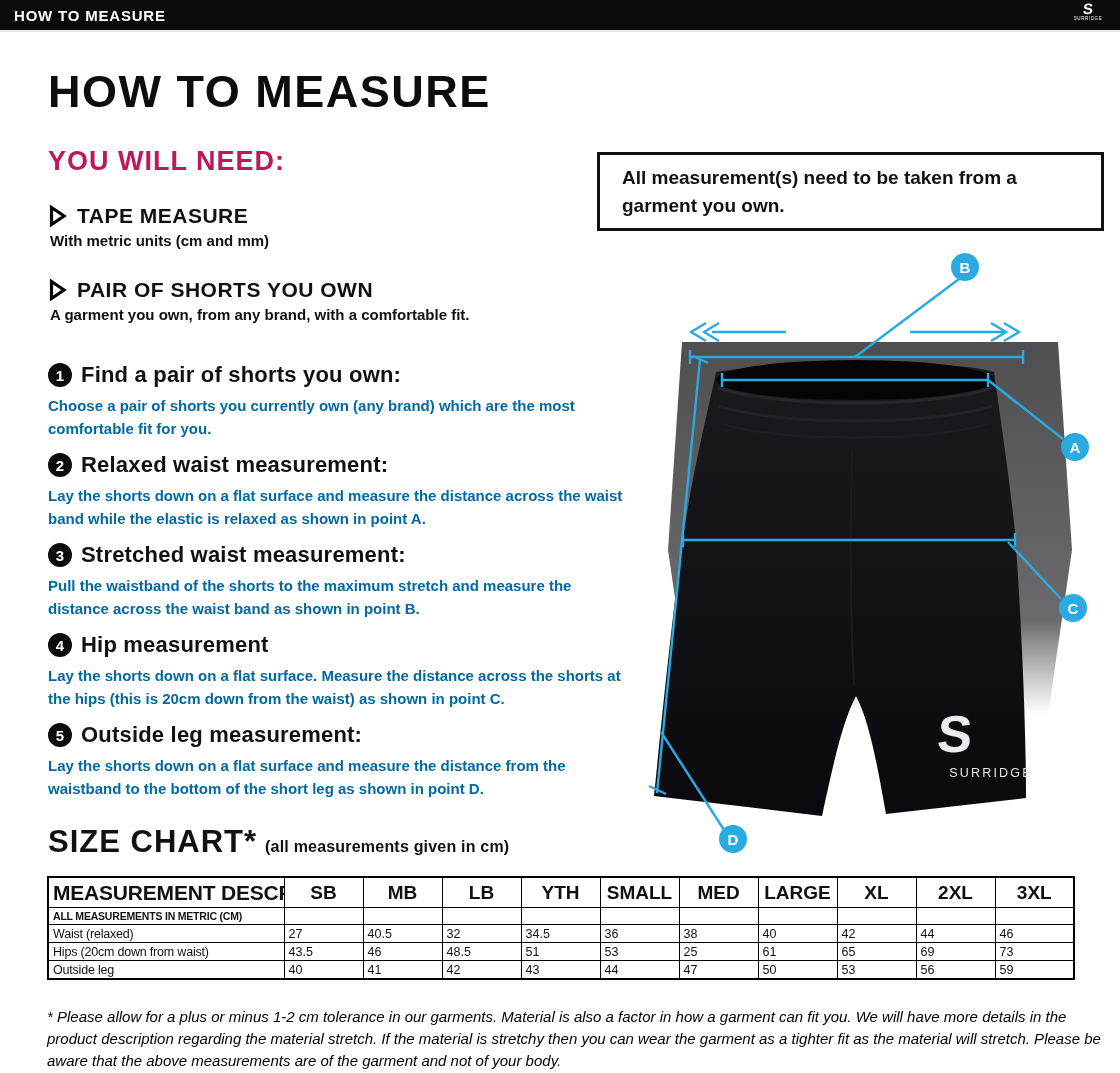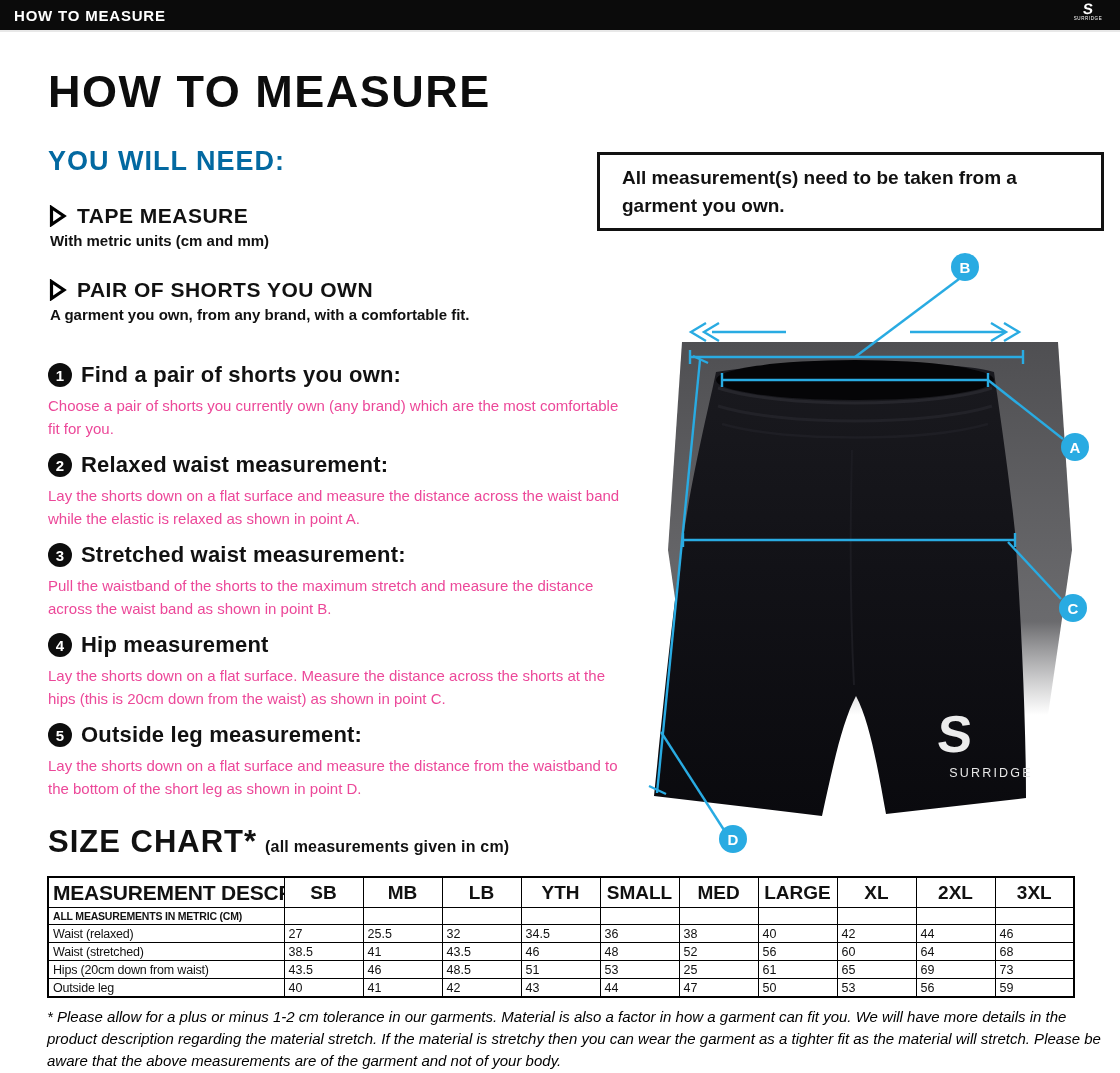--- a/index.html
+++ b/index.html
@@ -7,33 +7,33 @@
         font-family:"Liberation Sans",sans-serif;color:#111;}
   
   .topbar{position:absolute;left:0;top:0;width:1120px;height:30px;background:#0b0b0b;
           border-bottom:2px solid #e8e8e8;display:flex;align-items:center;}
   .topbar-title{color:#fff;font-size:15px;font-weight:bold;letter-spacing:.8px;margin-left:14px;}
   .topbar-logo{position:absolute;right:12px;top:1px;width:40px;text-align:center;color:#fff;line-height:1;}
   .topbar-logo .s{font-size:15px;font-weight:bold;display:block;transform:skewX(-6deg);}
   .topbar-logo .b{font-size:4.5px;letter-spacing:.6px;display:block;margin-top:1px;}
   
   .h1{position:absolute;left:48px;top:66px;font-size:45px;font-weight:bold;letter-spacing:1.5px;color:#0d0d0d;}
-  .h2{position:absolute;left:48px;top:146px;font-size:27px;font-weight:bold;letter-spacing:1px;color:#0369a1;}
+  .h2{position:absolute;left:48px;top:146px;font-size:27px;font-weight:bold;letter-spacing:1px;color:#be185d;}
   
   .need-item{position:absolute;left:48px;width:600px;}
   .need-item .trow{display:flex;align-items:center;gap:10px;}
   .need-item .ttl{font-size:21px;font-weight:bold;letter-spacing:.5px;}
   .need-item .desc{font-size:15px;font-weight:bold;margin-top:4px;margin-left:2px;}
   
   .step{position:absolute;left:48px;width:585px;}
   .step-head{display:flex;align-items:center;gap:9px;}
   .step-num{width:24px;height:24px;border-radius:50%;background:#0d0d0d;color:#fff;font-size:15px;
             font-weight:bold;display:inline-flex;align-items:center;justify-content:center;flex:0 0 24px;}
   .step-title{font-size:22px;font-weight:bold;letter-spacing:.2px;}
-  .step-body{font-size:15px;font-weight:normal;line-height:1.5;margin-top:7px;color:#ec4899;}
+  .step-body{font-size:15px;font-weight:bold;line-height:1.5;margin-top:7px;color:#0369a1;}
   
   .notebox{position:absolute;left:597px;top:152px;width:507px;box-sizing:border-box;
            border:3px solid #111;padding:9px 22px;font-size:19px;font-weight:bold;line-height:1.45;}
   
   .figure{position:absolute;left:620px;top:230px;width:500px;height:640px;}
   
   .sc-head{position:absolute;left:48px;top:824px;font-size:31px;font-weight:bold;letter-spacing:1px;}
   .sc-sub{font-size:16px;font-weight:bold;letter-spacing:.2px;margin-left:8px;}
   table.size{position:absolute;left:47px;top:876px;border-collapse:collapse;table-layout:fixed;
              width:1026px;border:2px solid #000;}
@@ -242,42 +242,29 @@
           <td></td>
           <td></td>
           <td></td>
           <td></td>
           <td></td>
           <td></td>
     </tr>
     <tr class="data">
       <td class="lbl">Waist (relaxed)</td>
       <td class="val">27</td>
-      <td class="val">25.5</td>
+      <td class="val">40.5</td>
       <td class="val">32</td>
       <td class="val">34.5</td>
       <td class="val">36</td>
       <td class="val">38</td>
       <td class="val">40</td>
       <td class="val">42</td>
       <td class="val">44</td>
       <td class="val">46</td>
-    </tr>
-    <tr class="data">
-      <td class="lbl">Waist (stretched)</td>
-      <td class="val">38.5</td>
-      <td class="val">41</td>
-      <td class="val">43.5</td>
-      <td class="val">46</td>
-      <td class="val">48</td>
-      <td class="val">52</td>
-      <td class="val">56</td>
-      <td class="val">60</td>
-      <td class="val">64</td>
-      <td class="val">68</td>
     </tr>
     <tr class="data">
       <td class="lbl">Hips (20cm down from waist)</td>
       <td class="val">43.5</td>
       <td class="val">46</td>
       <td class="val">48.5</td>
       <td class="val">51</td>
       <td class="val">53</td>
       <td class="val">25</td>
       <td class="val">61</td>

